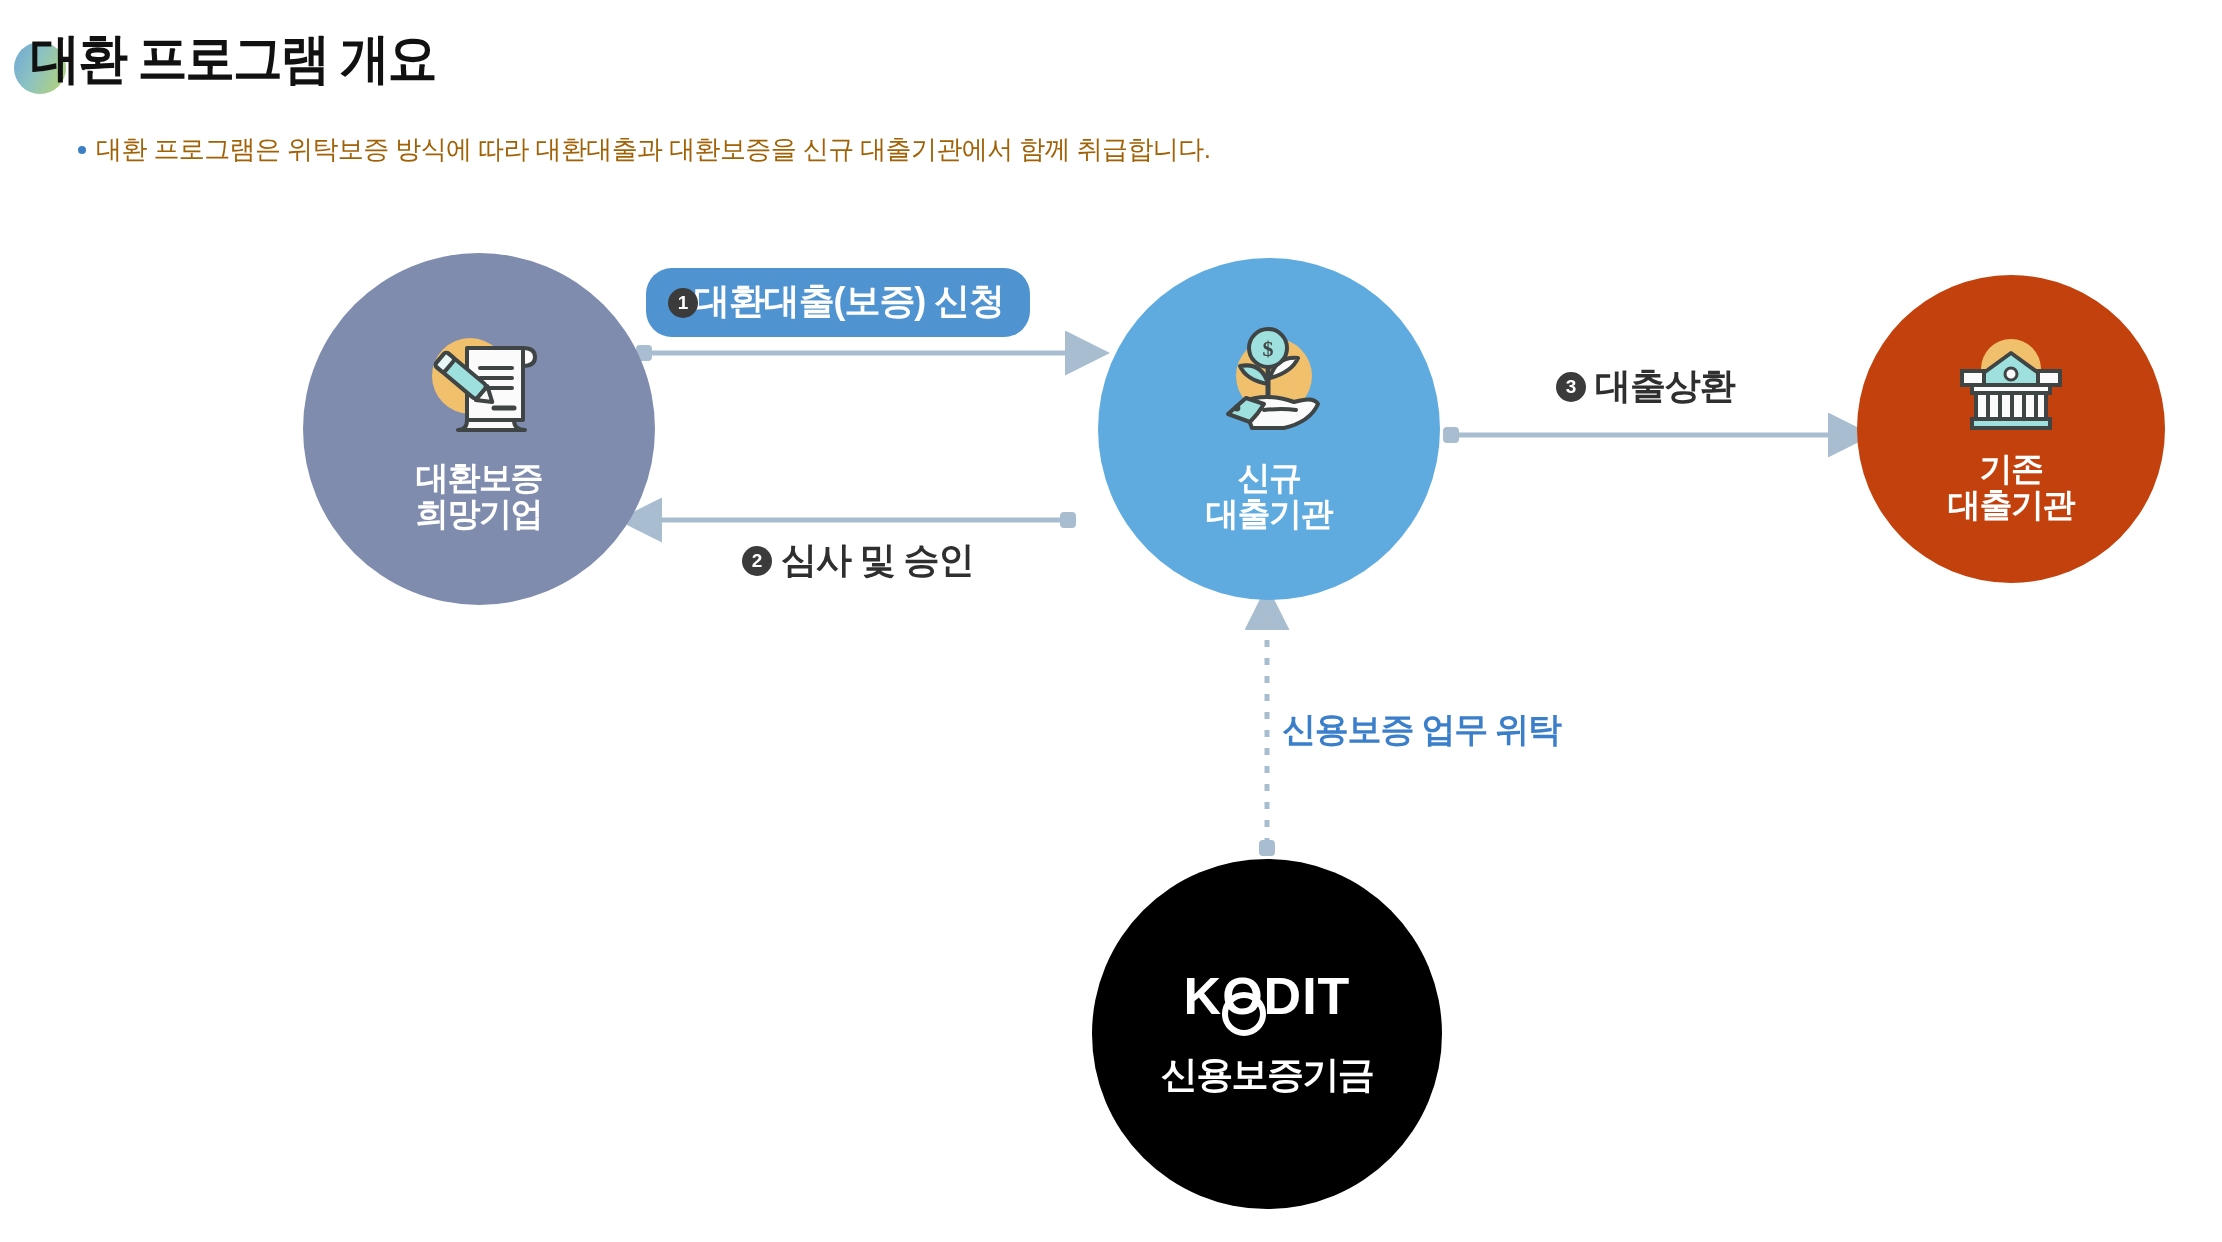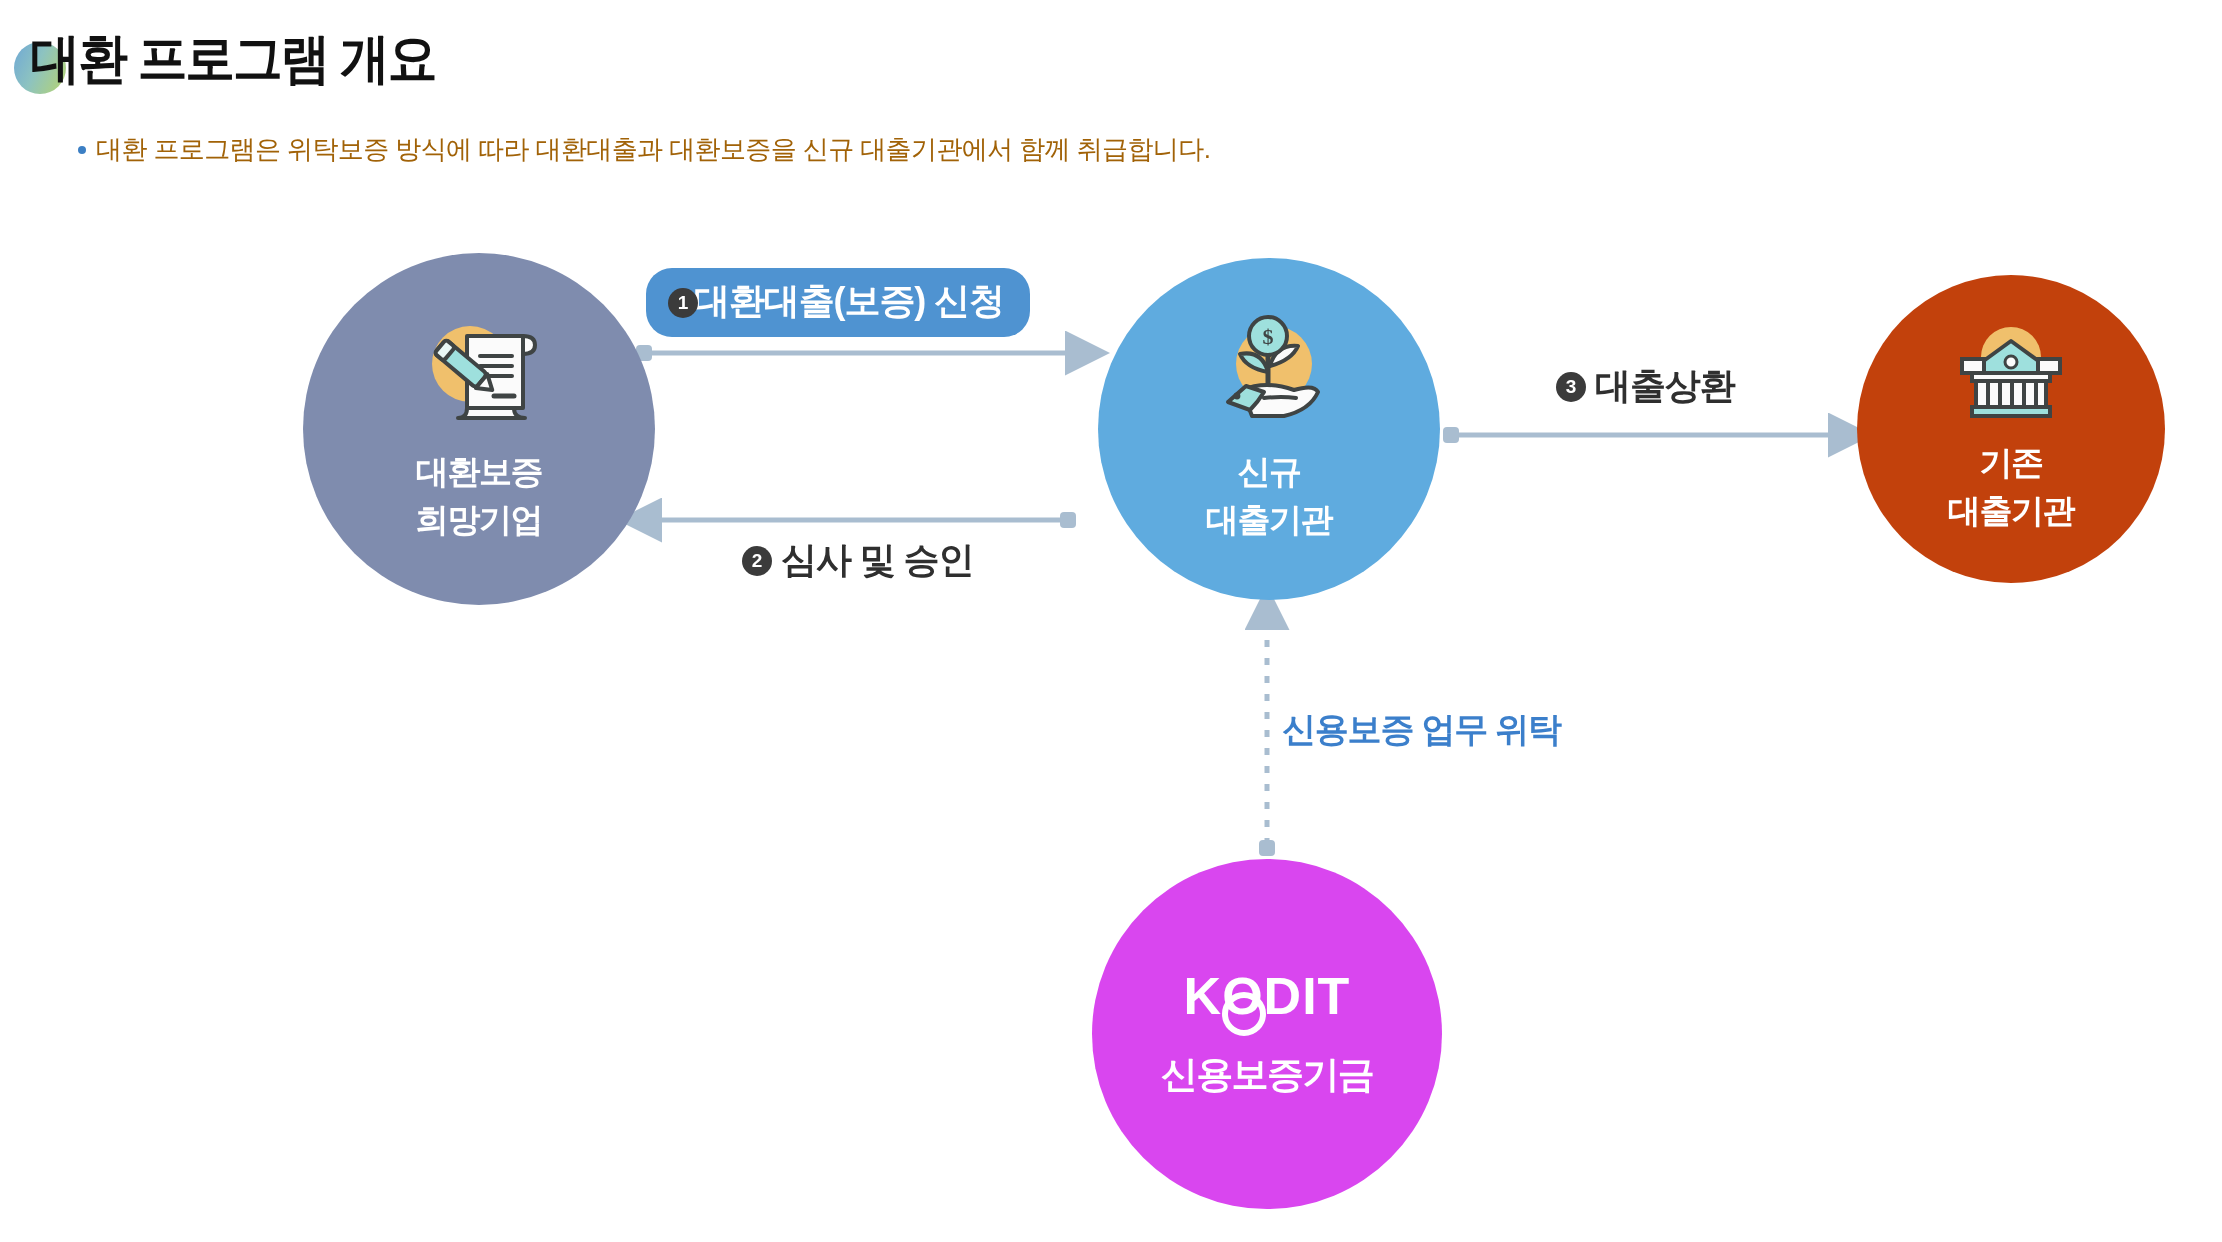--- a/index.html
+++ b/index.html
@@ -106,21 +106,21 @@
     border-radius: 50%;
     display: flex;
     flex-direction: column;
     align-items: center;
     justify-content: center;
     color: #ffffff;
     text-align: center;
   }
   .node-label {
     font-size: 33px;
-    line-height: 48px;
+    line-height: 36px;
     font-weight: 700;
     letter-spacing: -1.4px;
     white-space: pre-line;
     color: #ffffff;
   }
   .node-icon {
     margin-bottom: 12px;
   }
 
   #node-company {
@@ -142,21 +142,21 @@
     top: 275px;
     width: 308px;
     height: 308px;
     background: #c2410c;
   }
   #node-kodit {
     left: 1092px;
     top: 859px;
     width: 350px;
     height: 350px;
-    background: #d946ef;
+    background: #000000;
   }
 
   
   .kodit-logo {
     position: relative;
     font-size: 52px;
     font-weight: 700;
     letter-spacing: 1px;
     line-height: 56px;
     color: #ffffff;

